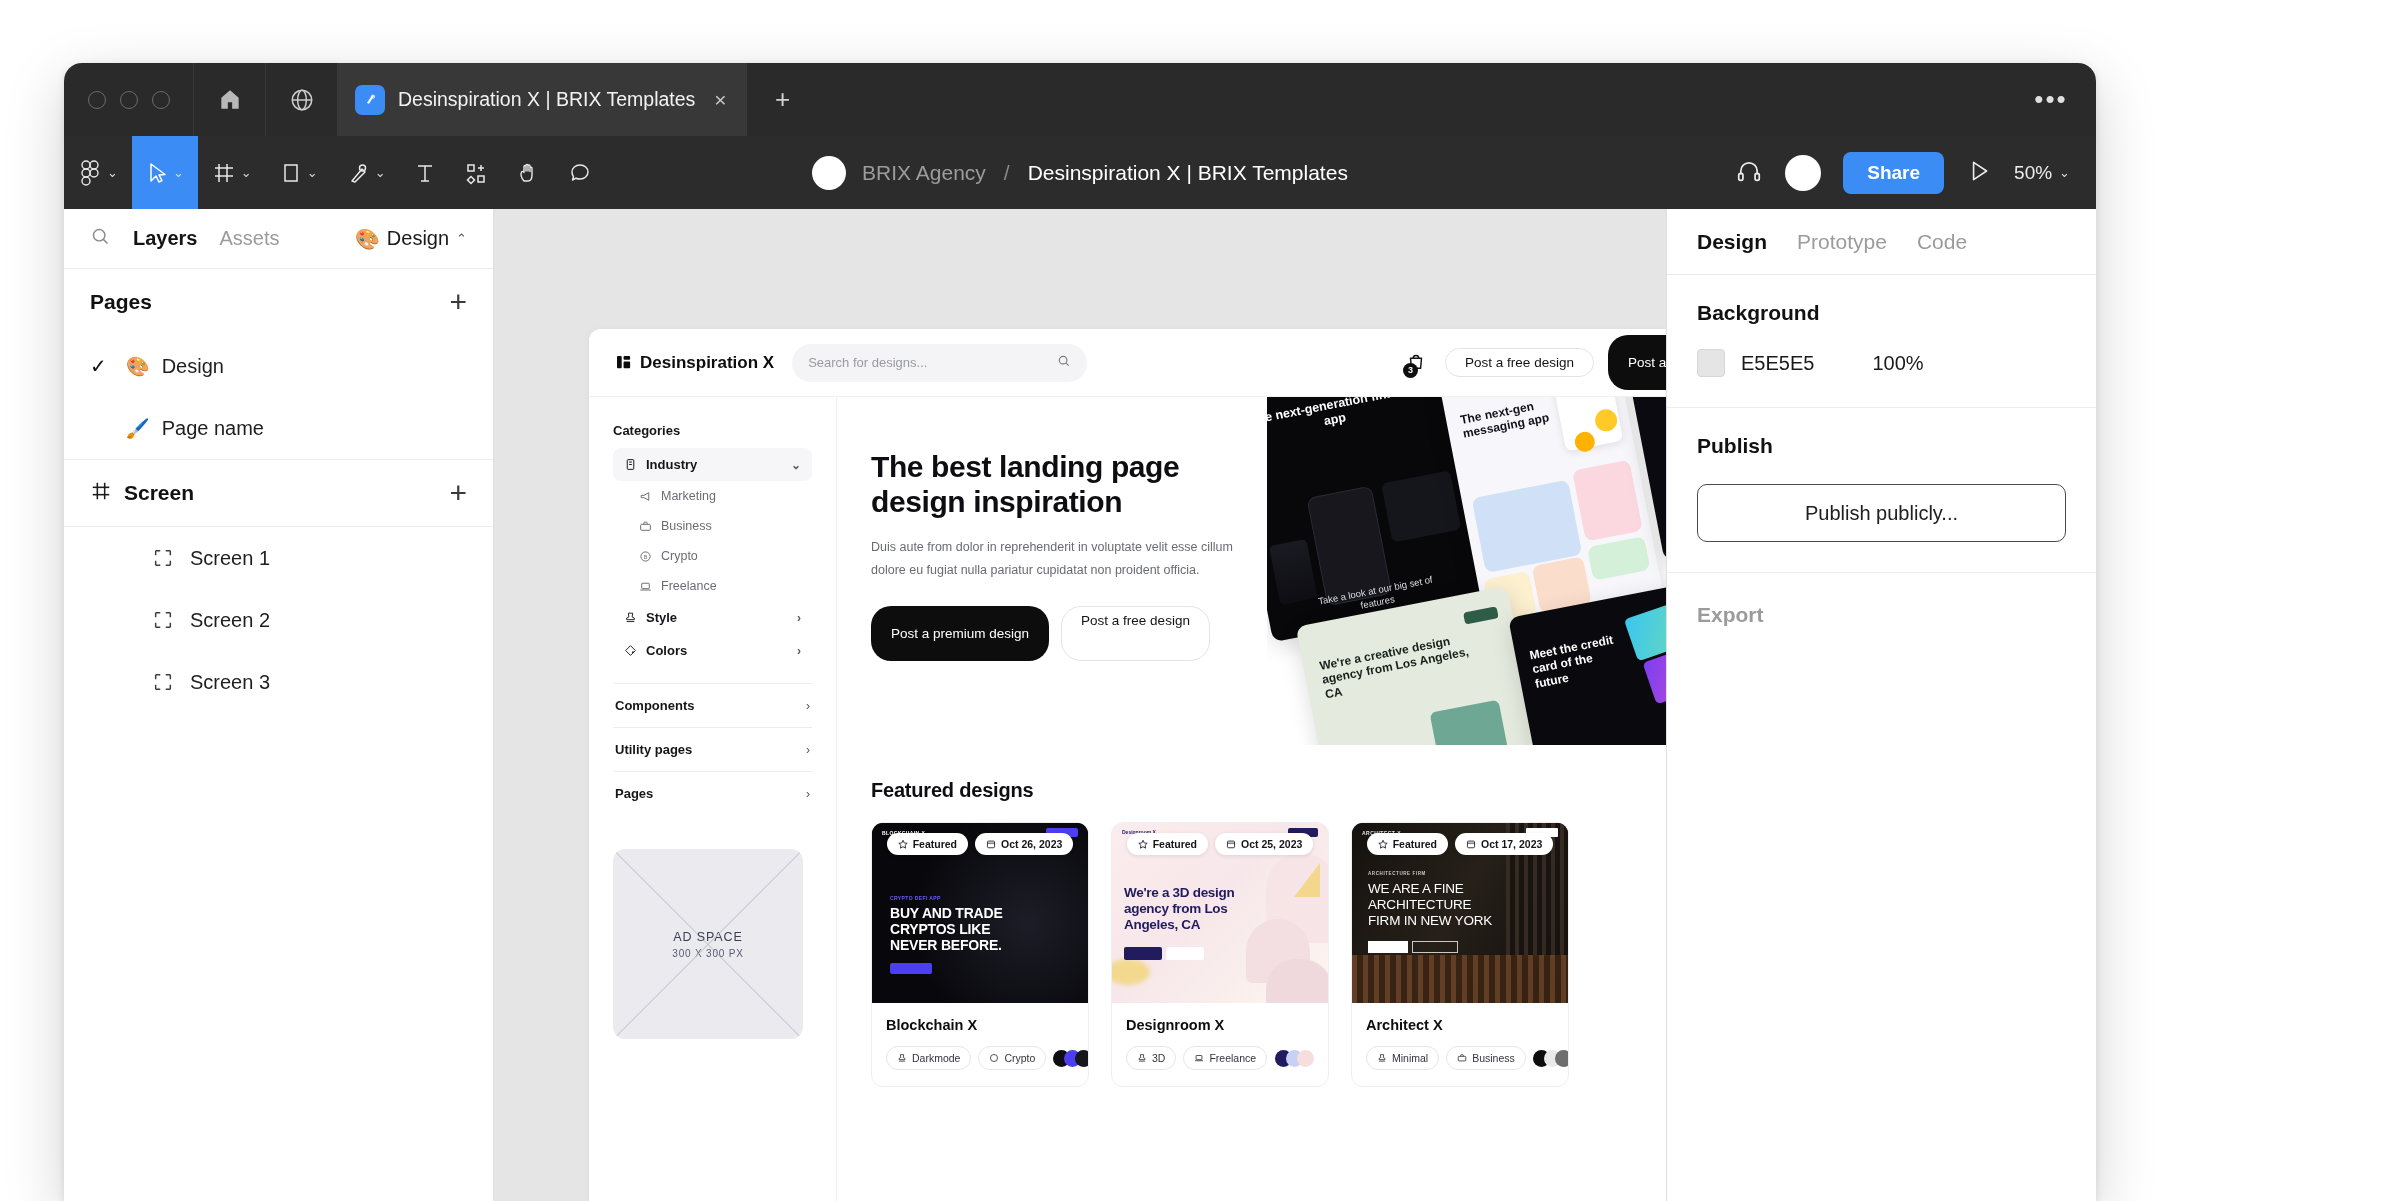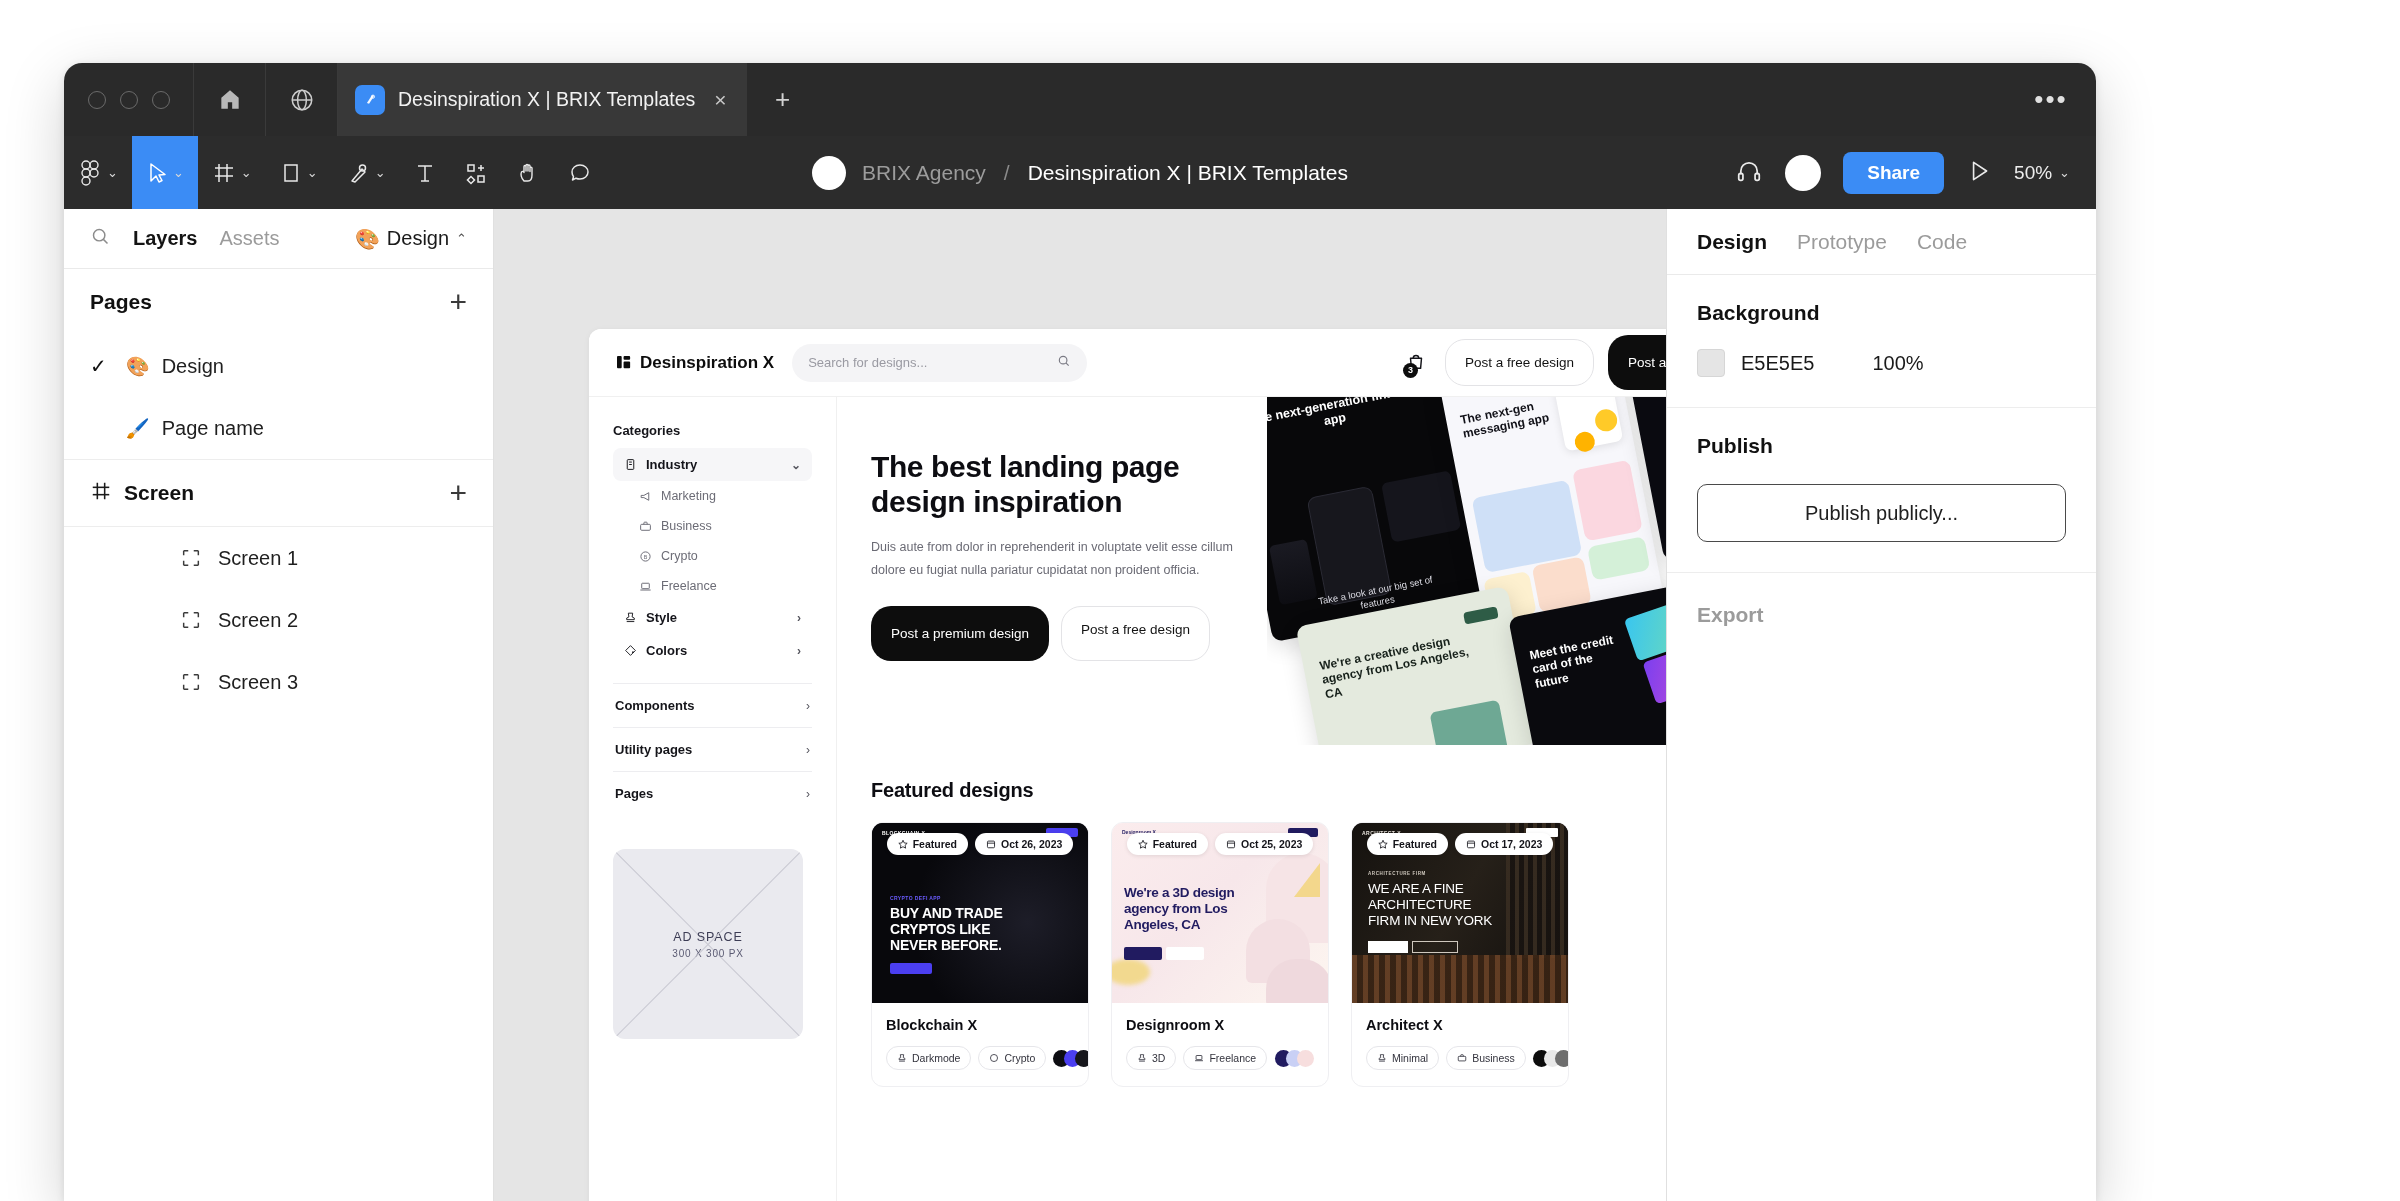--- a/index.html
+++ b/index.html
@@ -137,21 +137,21 @@
   }
   .sect-title { font-size: 21px; font-weight: 700; color: #111; }
   .sect-plus { margin-left: auto; color: #3a3a3a; font-size: 30px; font-weight: 300; line-height: 1; }
   .divider { height: 1px; background: #ededed; }
   .row {
     height: 62px; display: flex; align-items: center;
     padding: 0 26px; gap: 12px; font-size: 20px; color: #1f1f1f;
   }
   .row .check { width: 24px; color: #111; font-size: 20px; }
   .row .emoji { font-size: 19px; }
-  .row.sub { padding-left: 116px; gap: 16px; }
+  .row.sub { padding-left: 88px; gap: 16px; }
   .frame-ico { width: 22px; height: 22px; flex: none; }
   
   .canvas {
     flex: 1; position: relative; overflow: hidden;
     background: #e5e5e5;
   }
   
   .site {
     position: absolute;
     left: 95px; top: 120px;
@@ -179,21 +179,21 @@
   .cart { position: relative; width: 26px; height: 26px; }
   .cart-badge {
     position: absolute; left: -2px; bottom: -2px;
     width: 15px; height: 15px; border-radius: 50%;
     background: #0d0d0d; color: #fff; font-size: 9px;
     display: flex; align-items: center; justify-content: center;
     font-weight: 700;
   }
   .btn-ghost {
     border: 1px solid #e3e3e6; border-radius: 20px;
-    padding: 15px 19px; font-size: 13.5px; color: #131313; background: #fff;
+    padding: 6px 19px; font-size: 13.5px; color: #131313; background: #fff;
   }
   .btn-dark {
     background: #0d0d0d; color: #fff; border-radius: 20px;
     padding: 20px 20px; font-size: 13.5px; font-weight: 500;
   }
   
   .site-body { display: flex; height: calc(100% - 68px); }
   .site-aside {
     width: 248px; flex: none;
     padding: 26px 24px;

